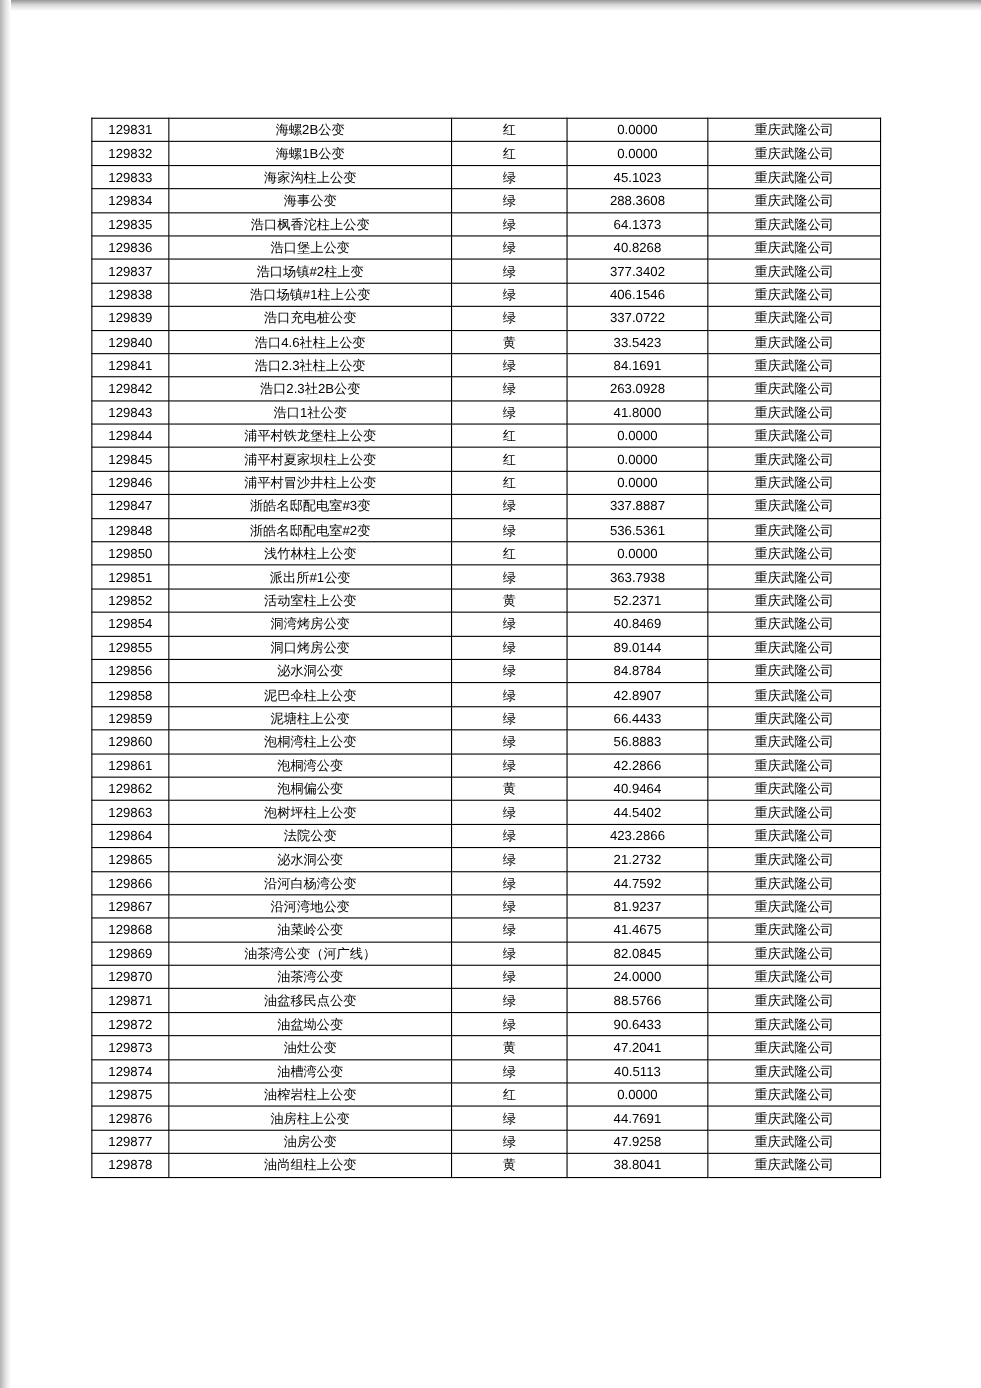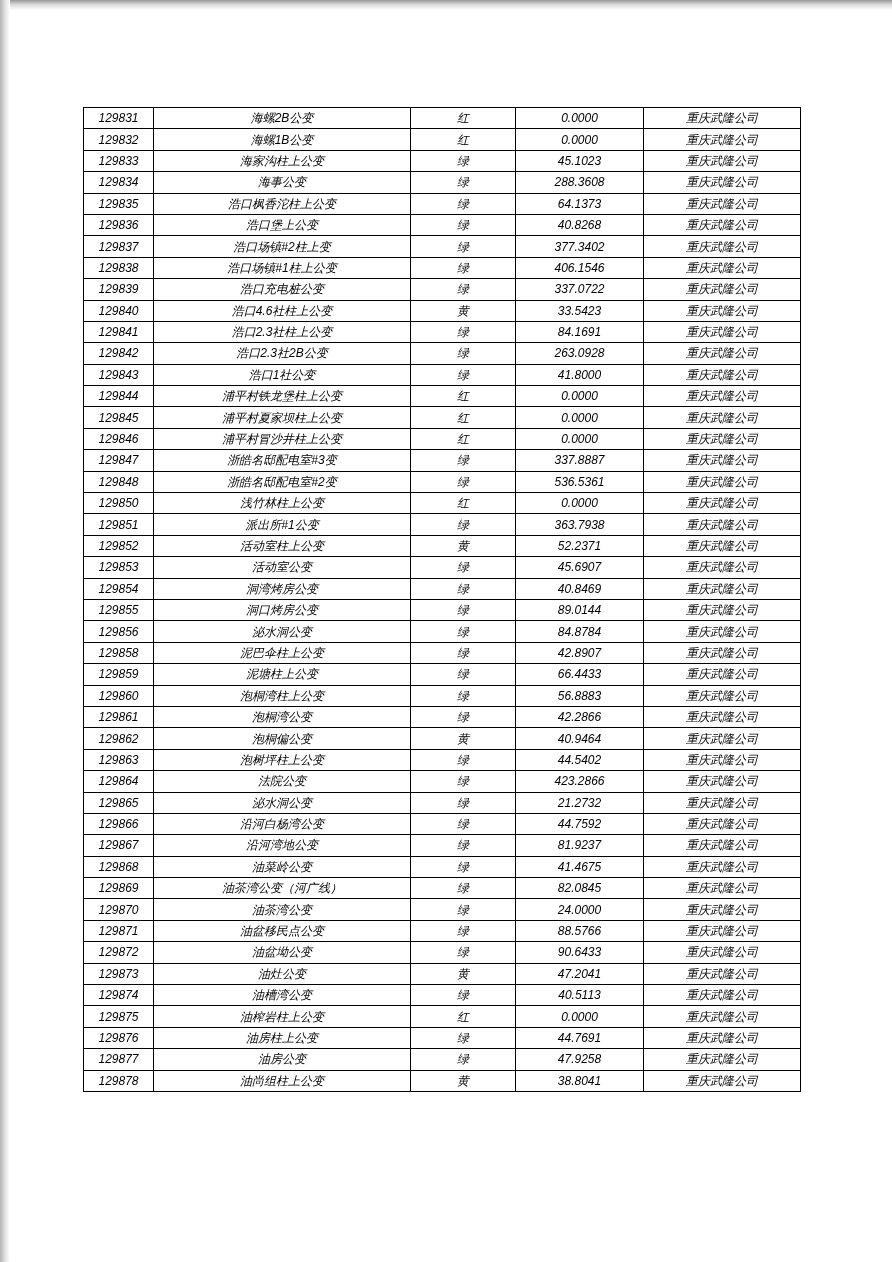--- a/index.html
+++ b/index.html
@@ -29,21 +29,20 @@
     background: linear-gradient(to right, #b3b3b3 0%, #e5e5e5 55%, #ffffff 100%);
     pointer-events: none;
   }
   table.data-table {
     position: absolute;
     left: 83px;
     top: 107px;
     width: 717px;
     border-collapse: collapse;
     table-layout: fixed;
-    font-style: italic;
   }
   table.data-table td {
     border: 1px solid #000000;
     height: 21.4px;
     box-sizing: border-box;
     padding: 0 2px;
     font-size: 12px;
     line-height: 1;
     color: #000000;
     text-align: center;
@@ -214,27 +213,20 @@
           <td>重庆武隆公司</td>
         </tr>
         <tr>
           <td>129852</td>
           <td>活动室柱上公变</td>
           <td>黄</td>
           <td>52.2371</td>
           <td>重庆武隆公司</td>
         </tr>
         <tr>
-          <td>129853</td>
-          <td>活动室公变</td>
-          <td>绿</td>
-          <td>45.6907</td>
-          <td>重庆武隆公司</td>
-        </tr>
-        <tr>
           <td>129854</td>
           <td>洞湾烤房公变</td>
           <td>绿</td>
           <td>40.8469</td>
           <td>重庆武隆公司</td>
         </tr>
         <tr>
           <td>129855</td>
           <td>洞口烤房公变</td>
           <td>绿</td>

